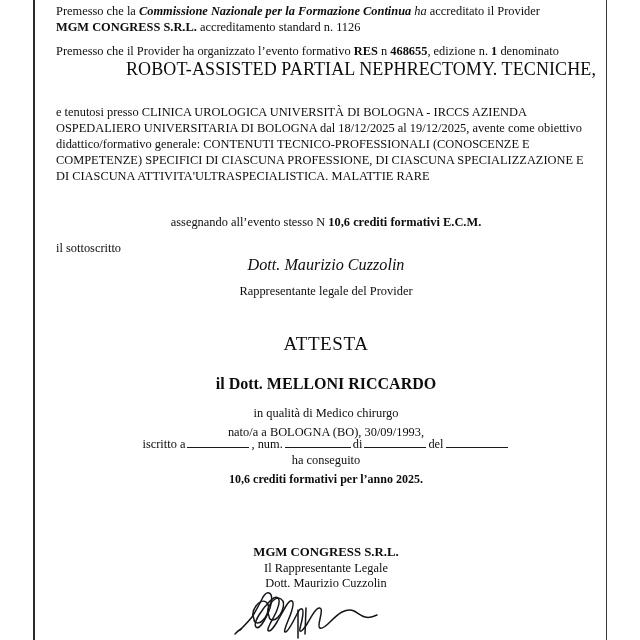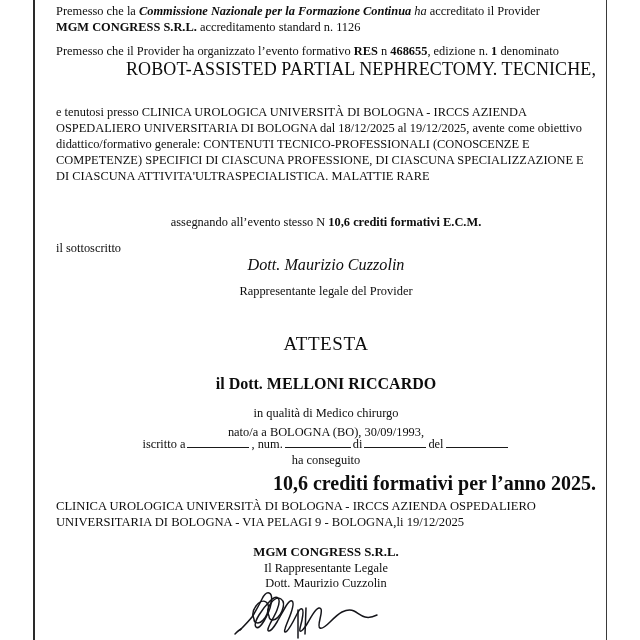--- a/index.html
+++ b/index.html
@@ -64,22 +64,22 @@
                   font-size: 14px; line-height: 18px; }
   #attesta      { top: 333px; text-align: center;
                   font-size: 19px; font-weight: normal; letter-spacing: .6px; }
   #che          { top: 357px; text-align: center; font-size: 12.4px; }
   #recipient    { top: 372px; text-align: center;
                   font-size: 16px; font-weight: bold; line-height: 24px; }
   #quality      { top: 405px; text-align: center; }
   #born         { top: 424px; text-align: center; }
   #enrol        { top: 436px; text-align: center; }
   #conseguito   { top: 452px; text-align: center; }
-  #creditsyear  { top: 472px; text-align: right;
-                  font-size: 20px; font-weight: bold; }
+  #creditsyear  { top: 472px; text-align: center;
+                  font-size: 12px; font-weight: bold; }
   #address      { top: 498px; font-size: 12.6px; line-height: 16.2px; }
   #footer       { top: 545px; text-align: center; line-height: 15.6px; }
   #footer .ftitle { font-weight: bold; font-size: 12.8px; }
 
   
   .blank {
     display: inline-block;
     border-bottom: 1px solid #1a1a1a;
     height: 11px;
     vertical-align: baseline;
@@ -140,24 +140,20 @@
   <div class="block p" id="enrol">
     <span>iscritto a</span><span class="blank blank-a"></span><span>, num.</span><span class="blank blank-b"></span><span>di</span><span class="blank blank-c"></span><span>del</span><span class="blank blank-d"></span>
   </div>
 
   <div class="block p" id="conseguito">ha conseguito</div>
 
   <div class="block" id="creditsyear">
     <span>10,6 crediti formativi per l’anno 2025</span><span>.</span>
   </div>
 
-  <div class="block p" id="address">
-    <div>CLINICA UROLOGICA UNIVERSITÀ DI BOLOGNA - IRCCS AZIENDA OSPEDALIERO</div>
-    <div>UNIVERSITARIA DI BOLOGNA -  VIA PELAGI 9 -  BOLOGNA,li 19/12/2025</div>
-  </div>
 
   <div class="block p" id="footer">
     <div class="ftitle">MGM CONGRESS S.R.L.</div>
     <div>Il Rappresentante Legale</div>
     <div>Dott. Maurizio Cuzzolin</div>
   </div>
 
 </div>
 
 <div id="signature">

